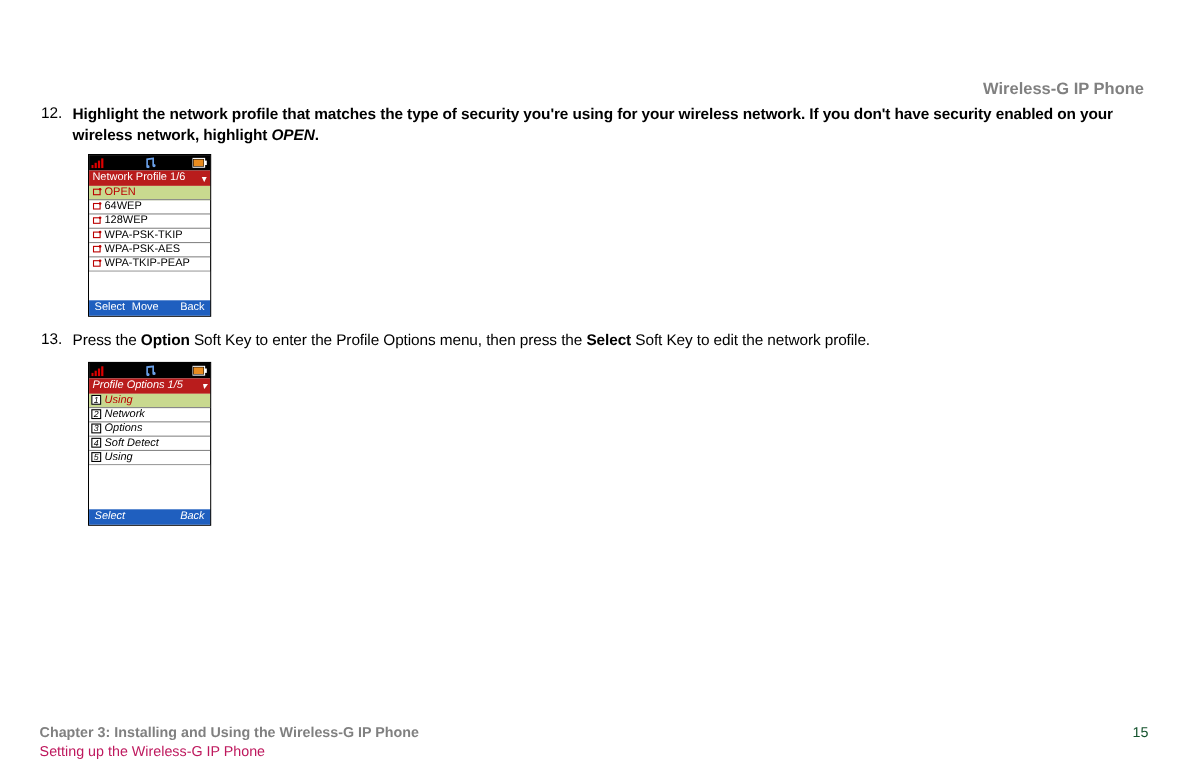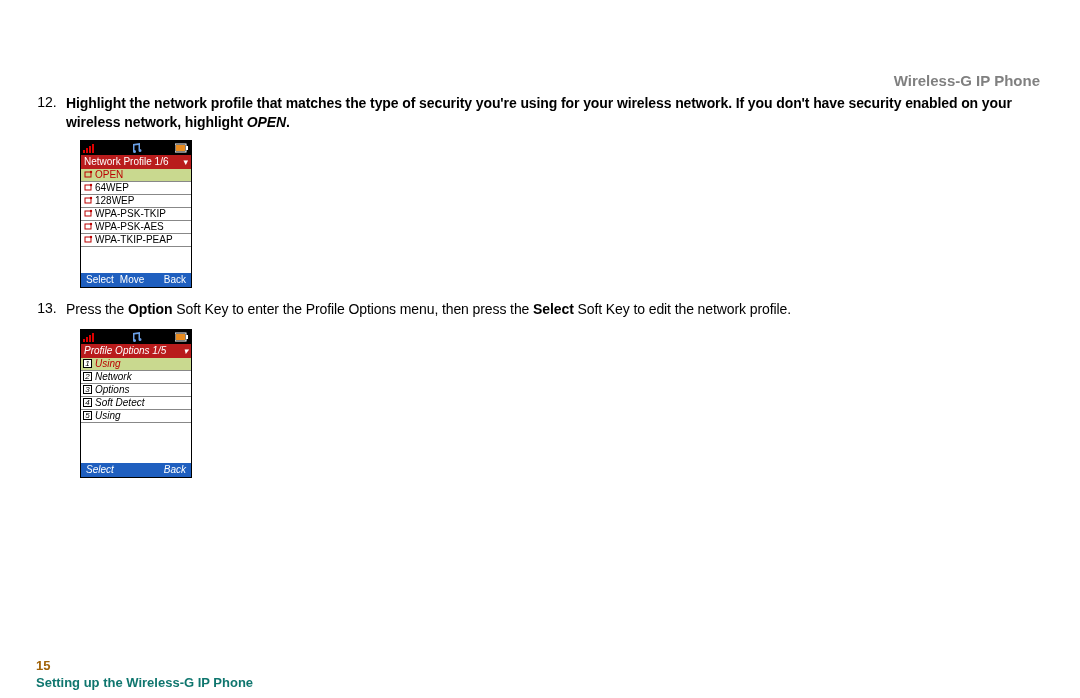--- a/index.html
+++ b/index.html
@@ -129,24 +129,24 @@
     right: 36px;
     bottom: 44px;
     font-size: 13px;
   }
   .footer-line1 {
     display: flex;
     justify-content: space-between;
     color: #808080;
     font-weight: bold;
   }
-  .footer-line1 .pagenum { color: #a16207; font-weight: bold; }
+  .footer-line1 .pagenum { color: #14532d; font-weight: normal; }
   .footer-line2 {
-    color: #0f766e;
-    font-weight: bold;
+    color: #be185d;
+    font-weight: normal;
     margin-top: 2px;
   }
 </style>
 </head>
 <body>
 
 <div class="page">
   <div class="header-right">Wireless-G IP Phone</div>
 
   <div class="content">
@@ -311,17 +311,18 @@
         <span class="sk">Select</span>
         <span class="spacer"></span>
         <span class="sk">Back</span>
       </div>
     </div>
 
   </div>
 
   <div class="footer">
     <div class="footer-line1">
+      <span>Chapter 3: Installing and Using the Wireless-G IP Phone</span>
       <span class="pagenum">15</span>
     </div>
     <div class="footer-line2">Setting up the Wireless-G IP Phone</div>
   </div>
 </div>
 
 </body></html>

